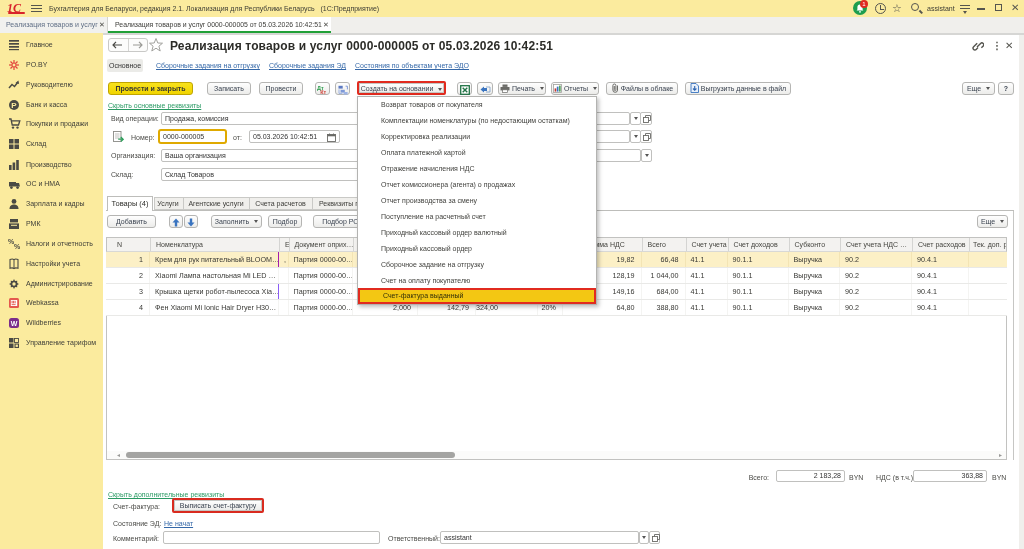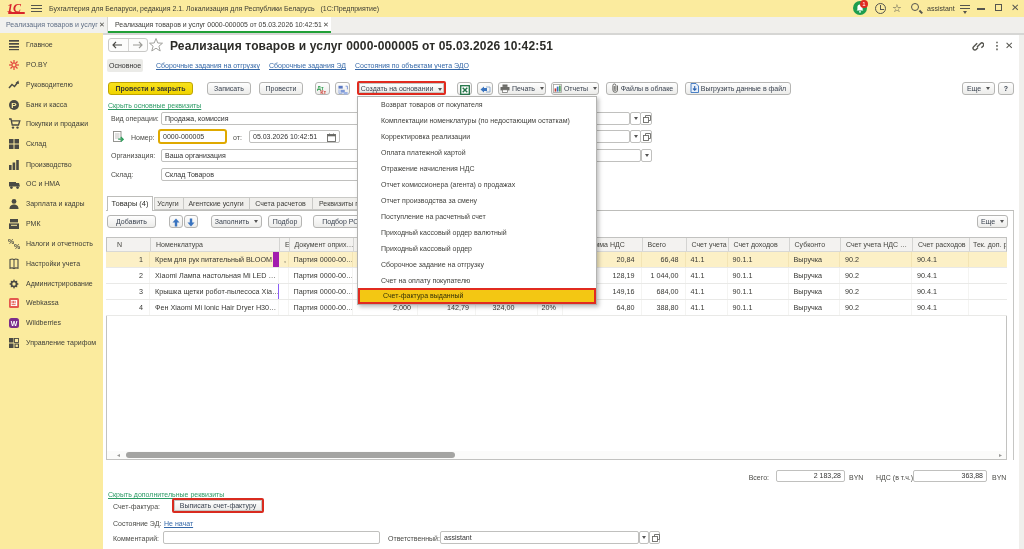--- a/index.html
+++ b/index.html
@@ -377,28 +377,28 @@
       <div style="left:579.5px;top:0;width:42px;height:14px;line-height:14px;overflow:hidden;white-space:nowrap;border-right:1px solid #d4d4d2;padding-left:5px;color:#44443f">Счет учета</div>
       <div style="left:621.5px;top:0;width:61px;height:14px;line-height:14px;overflow:hidden;white-space:nowrap;border-right:1px solid #d4d4d2;padding-left:5px;color:#44443f">Счет доходов</div>
       <div style="left:682.5px;top:0;width:51.5px;height:14px;line-height:14px;overflow:hidden;white-space:nowrap;border-right:1px solid #d4d4d2;padding-left:5px;color:#44443f">Субконто</div>
       <div style="left:734px;top:0;width:72px;height:14px;line-height:14px;overflow:hidden;white-space:nowrap;border-right:1px solid #d4d4d2;padding-left:5px;color:#44443f">Счет учета НДС …</div>
       <div style="left:806px;top:0;width:57px;height:14px;line-height:14px;overflow:hidden;white-space:nowrap;border-right:1px solid #d4d4d2;padding-left:5px;color:#44443f">Счет расходов</div>
       <div style="left:863px;top:0;width:197px;height:14px;line-height:14px;overflow:hidden;white-space:nowrap;border-right:1px solid #d4d4d2;padding-left:3px;color:#44443f">Тек. доп. реквизиты</div>
     </div>
 <div id="trows" style="left:106px;top:252px;width:901px;height:64px;font-size:7.2px">
       <div style="left:0;top:0px;width:901px;height:16px;background:#fcf0c6;border-bottom:1px solid #e9e9e7;overflow:hidden">
         <div style="left:0px;top:0;width:44px;height:15px;line-height:15px;overflow:hidden;white-space:nowrap;border-right:1px solid #f3e4b4;text-align:right;padding-right:6px;color:#383834">1</div>
-        <div style="left:44px;top:0;width:129px;height:15px;line-height:15px;overflow:hidden;white-space:nowrap;border-right:6px solid #a21caf;padding-left:5px;color:#383834">Крем для рук питательный BLOOM…</div>
+        <div style="left:44px;top:0;width:129px;height:15px;line-height:15px;overflow:hidden;white-space:nowrap;border-right:1px solid #a21caf;padding-left:5px;color:#383834">Крем для рук питательный BLOOM…</div>
         <div style="left:173px;top:0;width:9.5px;height:15px;line-height:15px;overflow:hidden;white-space:nowrap;border-right:1px solid #f3e4b4;padding-left:5px;color:#383834">,</div>
         <div style="left:182.5px;top:0;width:64.5px;height:15px;line-height:15px;overflow:hidden;white-space:nowrap;border-right:1px solid #f3e4b4;padding-left:5px;color:#383834">Партия 0000-00…</div>
         <div style="left:247px;top:0;width:65px;height:15px;line-height:15px;overflow:hidden;white-space:nowrap;border-right:1px solid #f3e4b4;text-align:right;padding-right:6px;color:#383834">4,000</div>
         <div style="left:312px;top:0;width:58px;height:15px;line-height:15px;overflow:hidden;white-space:nowrap;border-right:1px solid #f3e4b4;text-align:right;padding-right:6px;color:#383834">13,85</div>
         <div style="left:370px;top:0;width:62px;height:15px;line-height:15px;overflow:hidden;white-space:nowrap;border-right:1px solid #f3e4b4;text-align:right;padding-right:6px;color:#383834">55,40</div>
         <div style="left:432px;top:0;width:25px;height:15px;line-height:15px;overflow:hidden;white-space:nowrap;border-right:1px solid #f3e4b4;text-align:right;padding-right:6px;color:#383834">20%</div>
-        <div style="left:457px;top:0;width:78.5px;height:15px;line-height:15px;overflow:hidden;white-space:nowrap;border-right:1px solid #f3e4b4;text-align:right;padding-right:6px;color:#383834">20,84</div>
+        <div style="left:457px;top:0;width:78.5px;height:15px;line-height:15px;overflow:hidden;white-space:nowrap;border-right:1px solid #f3e4b4;text-align:right;padding-right:6px;color:#383834">19,82</div>
         <div style="left:535.5px;top:0;width:44px;height:15px;line-height:15px;overflow:hidden;white-space:nowrap;border-right:1px solid #f3e4b4;text-align:right;padding-right:6px;color:#383834">66,48</div>
         <div style="left:579.5px;top:0;width:42px;height:15px;line-height:15px;overflow:hidden;white-space:nowrap;border-right:1px solid #f3e4b4;padding-left:5px;color:#383834">41.1</div>
         <div style="left:621.5px;top:0;width:61px;height:15px;line-height:15px;overflow:hidden;white-space:nowrap;border-right:1px solid #f3e4b4;padding-left:5px;color:#383834">90.1.1</div>
         <div style="left:682.5px;top:0;width:51.5px;height:15px;line-height:15px;overflow:hidden;white-space:nowrap;border-right:1px solid #f3e4b4;padding-left:5px;color:#383834">Выручка</div>
         <div style="left:734px;top:0;width:72px;height:15px;line-height:15px;overflow:hidden;white-space:nowrap;border-right:1px solid #f3e4b4;padding-left:5px;color:#383834">90.2</div>
         <div style="left:806px;top:0;width:57px;height:15px;line-height:15px;overflow:hidden;white-space:nowrap;border-right:1px solid #f3e4b4;padding-left:5px;color:#383834">90.4.1</div>
         <div style="left:863px;top:0;width:197px;height:15px;line-height:15px;overflow:hidden;white-space:nowrap;border-right:1px solid #f3e4b4;padding-left:5px;color:#383834"></div>
       </div>
       <div style="left:0;top:16px;width:901px;height:16px;background:#fff;border-bottom:1px solid #e9e9e7;overflow:hidden">
         <div style="left:0px;top:0;width:44px;height:15px;line-height:15px;overflow:hidden;white-space:nowrap;border-right:1px solid #f4f4f2;text-align:right;padding-right:6px;color:#383834">2</div>
@@ -436,21 +436,21 @@
         <div style="left:806px;top:0;width:57px;height:15px;line-height:15px;overflow:hidden;white-space:nowrap;border-right:1px solid #f4f4f2;padding-left:5px;color:#383834">90.4.1</div>
         <div style="left:863px;top:0;width:197px;height:15px;line-height:15px;overflow:hidden;white-space:nowrap;border-right:1px solid #f4f4f2;padding-left:5px;color:#383834"></div>
       </div>
       <div style="left:0;top:48px;width:901px;height:16px;background:#fff;border-bottom:1px solid #e9e9e7;overflow:hidden">
         <div style="left:0px;top:0;width:44px;height:15px;line-height:15px;overflow:hidden;white-space:nowrap;border-right:1px solid #f4f4f2;text-align:right;padding-right:6px;color:#383834">4</div>
         <div style="left:44px;top:0;width:129px;height:15px;line-height:15px;overflow:hidden;white-space:nowrap;border-right:1px solid #f4f4f2;padding-left:5px;color:#383834">Фен Xiaomi Mi Ionic Hair Dryer H30…</div>
         <div style="left:173px;top:0;width:9.5px;height:15px;line-height:15px;overflow:hidden;white-space:nowrap;border-right:1px solid #f4f4f2;padding-left:5px;color:#383834"></div>
         <div style="left:182.5px;top:0;width:64.5px;height:15px;line-height:15px;overflow:hidden;white-space:nowrap;border-right:1px solid #f4f4f2;padding-left:5px;color:#383834">Партия 0000-00…</div>
         <div style="left:247px;top:0;width:65px;height:15px;line-height:15px;overflow:hidden;white-space:nowrap;border-right:1px solid #f4f4f2;text-align:right;padding-right:6px;color:#383834">2,000</div>
         <div style="left:312px;top:0;width:58px;height:15px;line-height:15px;overflow:hidden;white-space:nowrap;border-right:1px solid #f4f4f2;text-align:right;padding-right:6px;color:#383834">142,79</div>
-        <div style="left:370px;top:0;width:62px;height:15px;line-height:15px;overflow:hidden;white-space:nowrap;border-right:1px solid #f4f4f2;text-align:center;padding-right:6px;color:#383834">324,00</div>
+        <div style="left:370px;top:0;width:62px;height:15px;line-height:15px;overflow:hidden;white-space:nowrap;border-right:1px solid #f4f4f2;text-align:left;padding-right:6px;color:#383834">324,00</div>
         <div style="left:432px;top:0;width:25px;height:15px;line-height:15px;overflow:hidden;white-space:nowrap;border-right:1px solid #f4f4f2;text-align:right;padding-right:6px;color:#383834">20%</div>
         <div style="left:457px;top:0;width:78.5px;height:15px;line-height:15px;overflow:hidden;white-space:nowrap;border-right:1px solid #f4f4f2;text-align:right;padding-right:6px;color:#383834">64,80</div>
         <div style="left:535.5px;top:0;width:44px;height:15px;line-height:15px;overflow:hidden;white-space:nowrap;border-right:1px solid #f4f4f2;text-align:right;padding-right:6px;color:#383834">388,80</div>
         <div style="left:579.5px;top:0;width:42px;height:15px;line-height:15px;overflow:hidden;white-space:nowrap;border-right:1px solid #f4f4f2;padding-left:5px;color:#383834">41.1</div>
         <div style="left:621.5px;top:0;width:61px;height:15px;line-height:15px;overflow:hidden;white-space:nowrap;border-right:1px solid #f4f4f2;padding-left:5px;color:#383834">90.1.1</div>
         <div style="left:682.5px;top:0;width:51.5px;height:15px;line-height:15px;overflow:hidden;white-space:nowrap;border-right:1px solid #f4f4f2;padding-left:5px;color:#383834">Выручка</div>
         <div style="left:734px;top:0;width:72px;height:15px;line-height:15px;overflow:hidden;white-space:nowrap;border-right:1px solid #f4f4f2;padding-left:5px;color:#383834">90.2</div>
         <div style="left:806px;top:0;width:57px;height:15px;line-height:15px;overflow:hidden;white-space:nowrap;border-right:1px solid #f4f4f2;padding-left:5px;color:#383834">90.4.1</div>
         <div style="left:863px;top:0;width:197px;height:15px;line-height:15px;overflow:hidden;white-space:nowrap;border-right:1px solid #f4f4f2;padding-left:5px;color:#383834"></div>
       </div>

